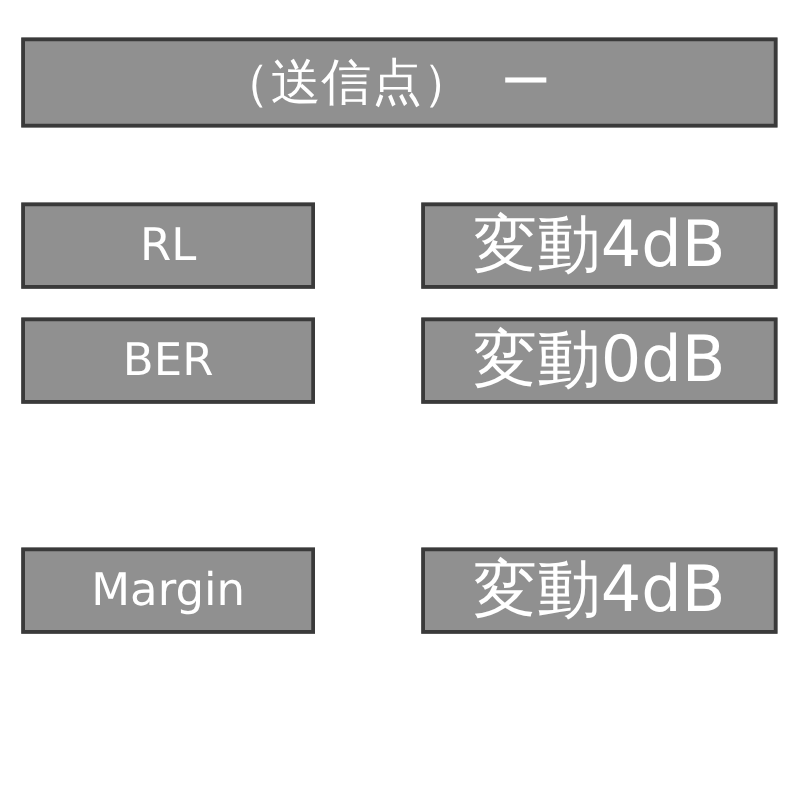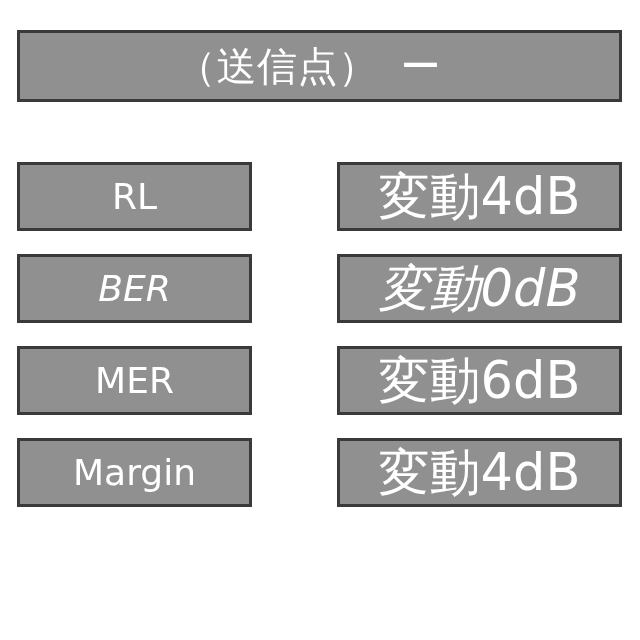--- a/index.html
+++ b/index.html
@@ -60,21 +60,21 @@
   }
   
   .box.right-col {
     left: 337px;
     width: 285px;
     height: 69px;
     font-size: 51px;
   }
 
   .row-0 { top: 162px; justify-content: center; }
-  .row-1 { top: 254px; font-style: italic; }
+  .row-1 { top: 254px; }
   .row-2 { top: 346px; }
   .row-3 { top: 438px; text-align: center; }
 
   
   #caption {
     position: absolute;
     left: 0;
     top: 573px;
     width: 640px;
     text-align: center;
@@ -103,26 +103,20 @@
     <span>変動4dB</span>
   </div>
 
   <div class="box left-col row-1">
     <span>BER</span>
   </div>
   <div class="box right-col row-1">
     <span>変動0dB</span>
   </div>
 
-  <div class="box left-col row-2">
-    <span>MER</span>
-  </div>
-  <div class="box right-col row-2">
-    <span>変動6dB</span>
-  </div>
 
   <div class="box left-col row-3">
     <span>Margin</span>
   </div>
   <div class="box right-col row-3">
     <span>変動4dB</span>
   </div>
 
 
 </div>

